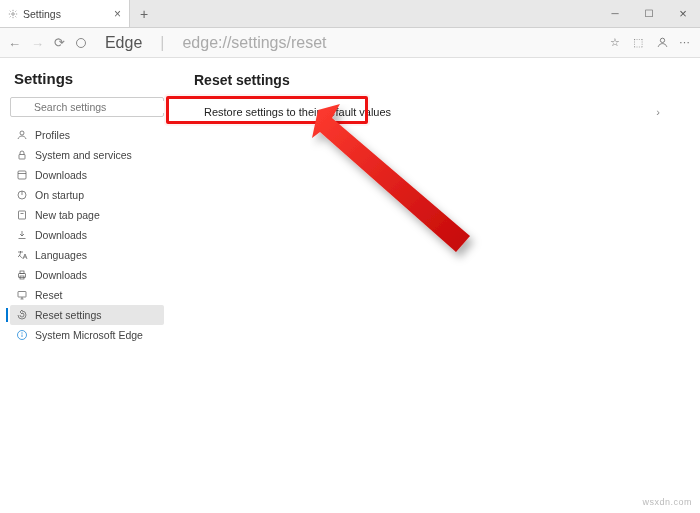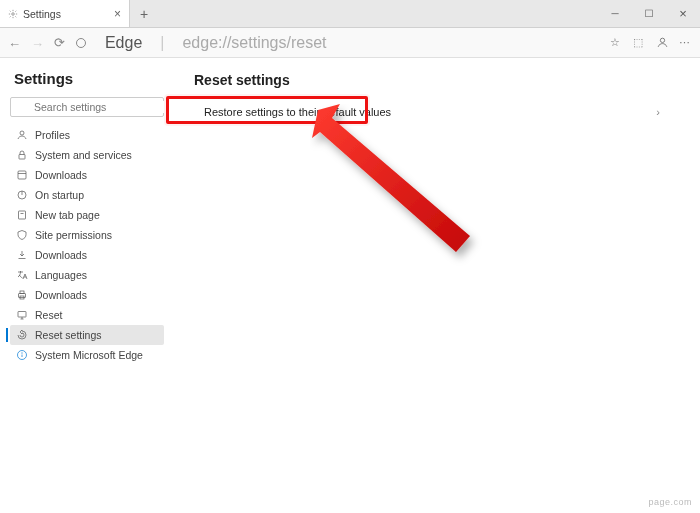--- a/index.html
+++ b/index.html
@@ -128,26 +128,20 @@
           <line x1="12" y1="4" x2="12" y2="12"></line>
         </svg>
       <span>On startup</span>
     </div>
     <div class="sidebar-item">
       <svg viewBox="0 0 24 24">
           <rect x="5" y="4" width="14" height="16" rx="1"></rect>
           <line x1="9" y1="9" x2="15" y2="9"></line>
         </svg>
       <span>New tab page</span>
-    </div>
-    <div class="sidebar-item">
-      <svg viewBox="0 0 24 24">
-          <path d="M12 3l8 3v5c0 5-3 8-8 10-5-2-8-5-8-10V6l8-3z"></path>
-        </svg>
-      <span>Site permissions</span>
     </div>
     <div class="sidebar-item">
       <svg viewBox="0 0 24 24">
           <path d="M12 4v10m0 0l-4-4m4 4l4-4M5 19h14"></path>
         </svg>
       <span>Downloads</span>
     </div>
     <div class="sidebar-item">
       <svg viewBox="0 0 24 24">
           <path d="M4 6h10M9 4v2c0 4-2 8-5 10M7 12c1 3 4 5 6 6M14 20l4-10 4 10M15.5 16h5"></path>
@@ -204,13 +198,13 @@
           <feDropShadow dx="4" dy="6" stdDeviation="4" flood-color="#000" flood-opacity="0.3"></feDropShadow>
         </filter>
       </defs>
       <g filter="url(#sh)">
         <polygon fill="url(#ag)" points="8,6 30,0 22,14 160,132 146,148 10,28 2,34"></polygon>
       </g>
     </svg>
   </div>
 </div>
 
-<div class="watermark">page.com</div>
+<div class="watermark">wsxdn.com</div>
 
 </body></html>

